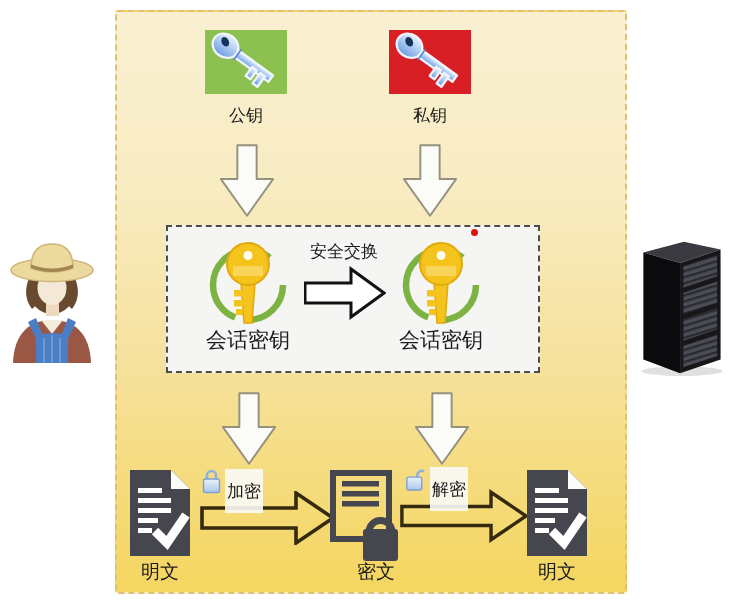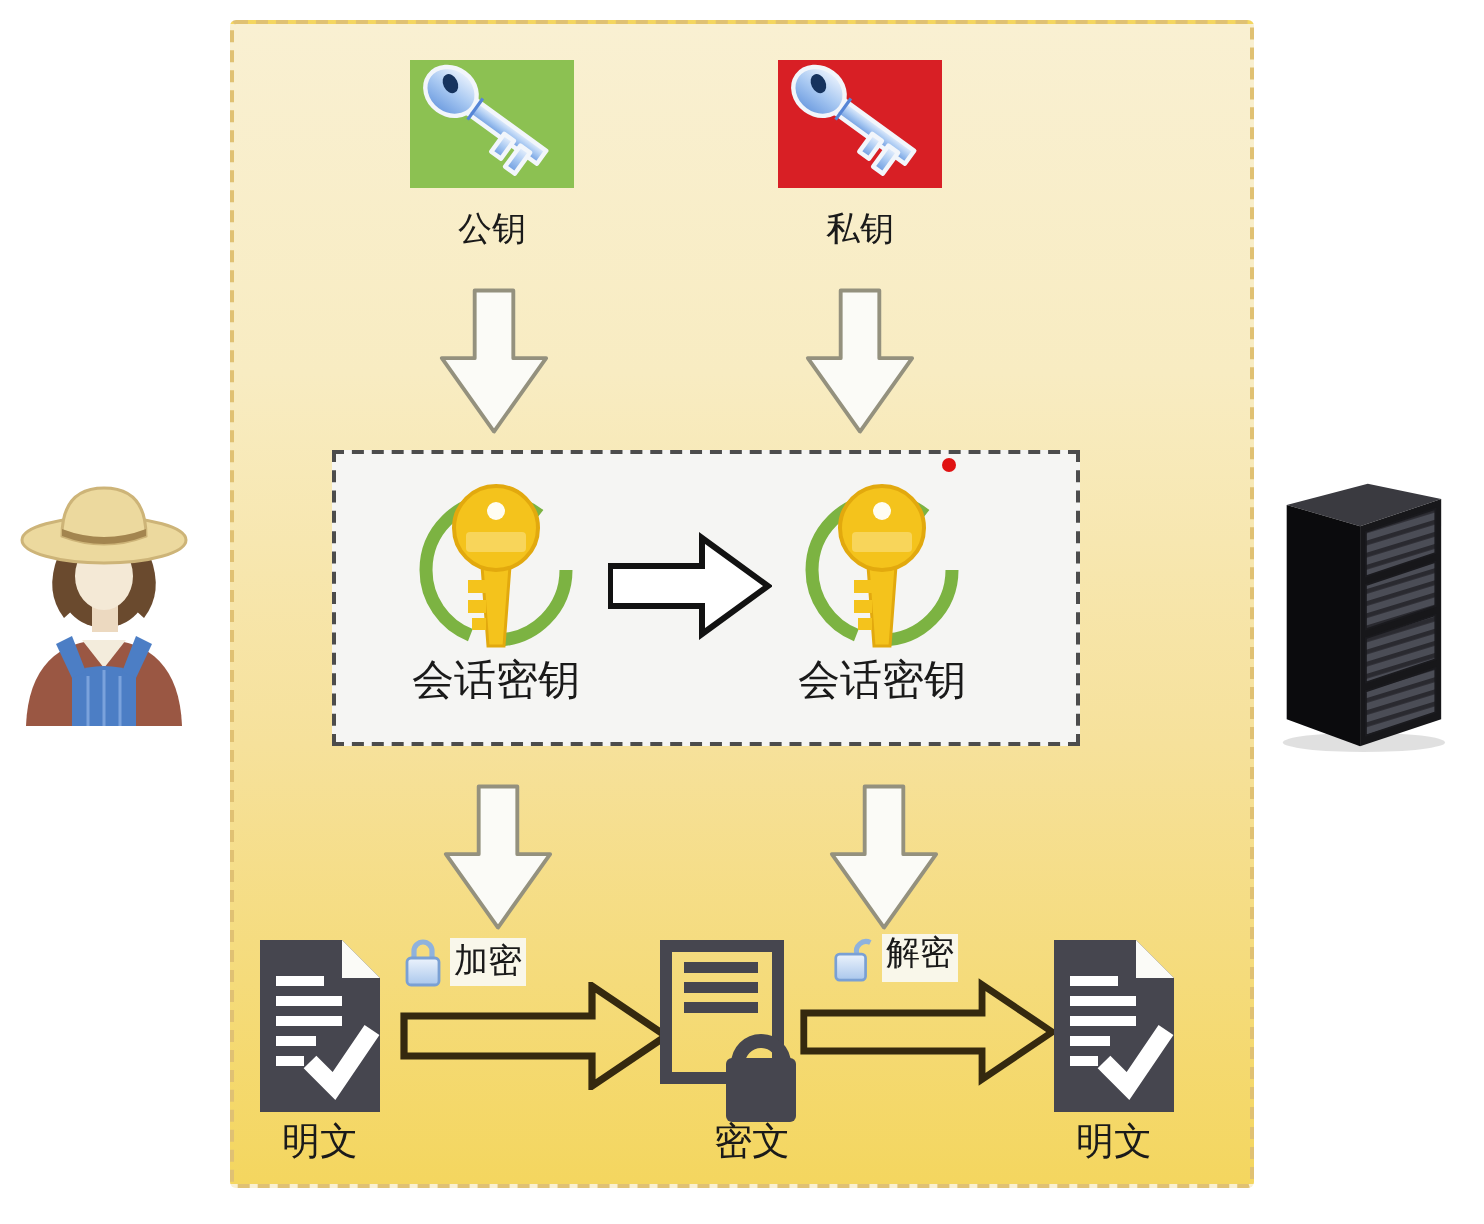--- a/index.html
+++ b/index.html
@@ -52,22 +52,22 @@
   .sk-left{left:88px;top:227px;}
   .sk-right{left:281px;top:227px;}
   .red-dot{left:354px;top:217px;width:7px;height:7px;border-radius:50%;background:#e01212;}
   
   .doc-dark{width:62px;height:88px;overflow:visible;}
   .doc-pl{left:12px;top:457px;}
   .doc-pr{left:409px;top:457px;}
   .doc-cipher{left:212px;top:457px;width:72px;height:100px;overflow:visible;}
   .badge{display:flex;align-items:flex-start;gap:1px;}
   .badge-encrypt{left:82px;top:455px;}
-  .badge-decrypt{left:298px;top:453px;font-family:Liberation Mono, monospace;}
-  .badge .txt{font-size:17px;line-height:24px;background:rgba(250,250,246,0.9);padding:0 2px;margin-top:2px;}
+  .badge-decrypt{left:287px;top:453px;}
+  .badge .txt{font-size:17px;line-height:24px;background:rgba(250,250,246,0.9);padding:10px 2px;margin-top:2px;}
   .minilock{width:25px;height:27px;}
   
   .client-fig{left:5px;top:234px;width:95px;height:130px;}
   .server-fig{left:632px;top:237px;width:98px;height:140px;}
   .defs-holder{position:absolute;width:0;height:0;}
 </style>
 </head>
 <body>
 
 <div class="stage">
@@ -143,20 +143,21 @@
       <circle cx="43" cy="46" r="35" fill="none" stroke="#7cb342" stroke-width="6.5" stroke-dasharray="58 10 120 32"></circle>
       <polygon points="36,44 50,44 47,84 39,84" fill="#f4c31c" stroke="#e2a90e" stroke-width="1.5"></polygon>
       <rect x="29" y="51" width="9" height="6.5" fill="#f4c31c"></rect>
       <rect x="29" y="61" width="9" height="6.5" fill="#f4c31c"></rect>
       <rect x="31" y="70" width="7" height="6" fill="#f4c31c"></rect>
       <circle cx="43" cy="25" r="21" fill="#f4c31c" stroke="#e2a90e" stroke-width="2"></circle>
       <circle cx="43" cy="16.5" r="4.5" fill="#fffdf2"></circle>
       <rect x="28" y="27" width="30" height="10" rx="2" fill="#f8d55a"></rect>
     </svg>
 
+    <div class="abs lbl lbl-exchange">安全交换</div>
     <svg class="abs exchange-arrow" viewBox="0 0 82 54">
       <polygon points="1,17 47,17 47,3 80,27 47,51 47,37 1,37" fill="#ffffff" stroke="#121212" stroke-width="3" stroke-linejoin="miter"></polygon>
     </svg>
     <div class="abs lbl lbl-session lbl-session-left">会话密钥</div>
     <div class="abs lbl lbl-session lbl-session-right">会话密钥</div>
 
     <svg class="abs down-arrow da-3" viewBox="0 0 58 76">
       <polygon points="19,1 39,1 39,36 56,36 29,74 2,36 19,36" fill="#fbfbf7" stroke="#94917e" stroke-width="2" stroke-linejoin="round"></polygon>
     </svg>
     <svg class="abs down-arrow da-4" viewBox="0 0 58 76">

